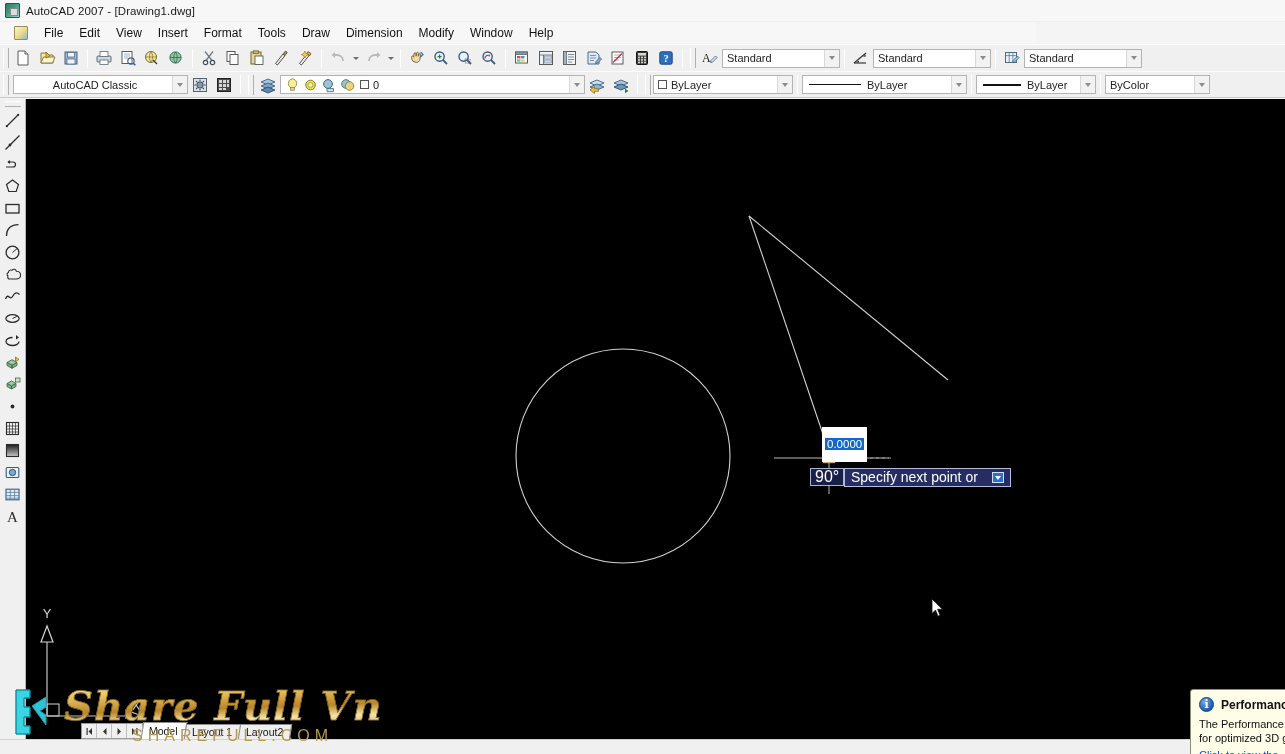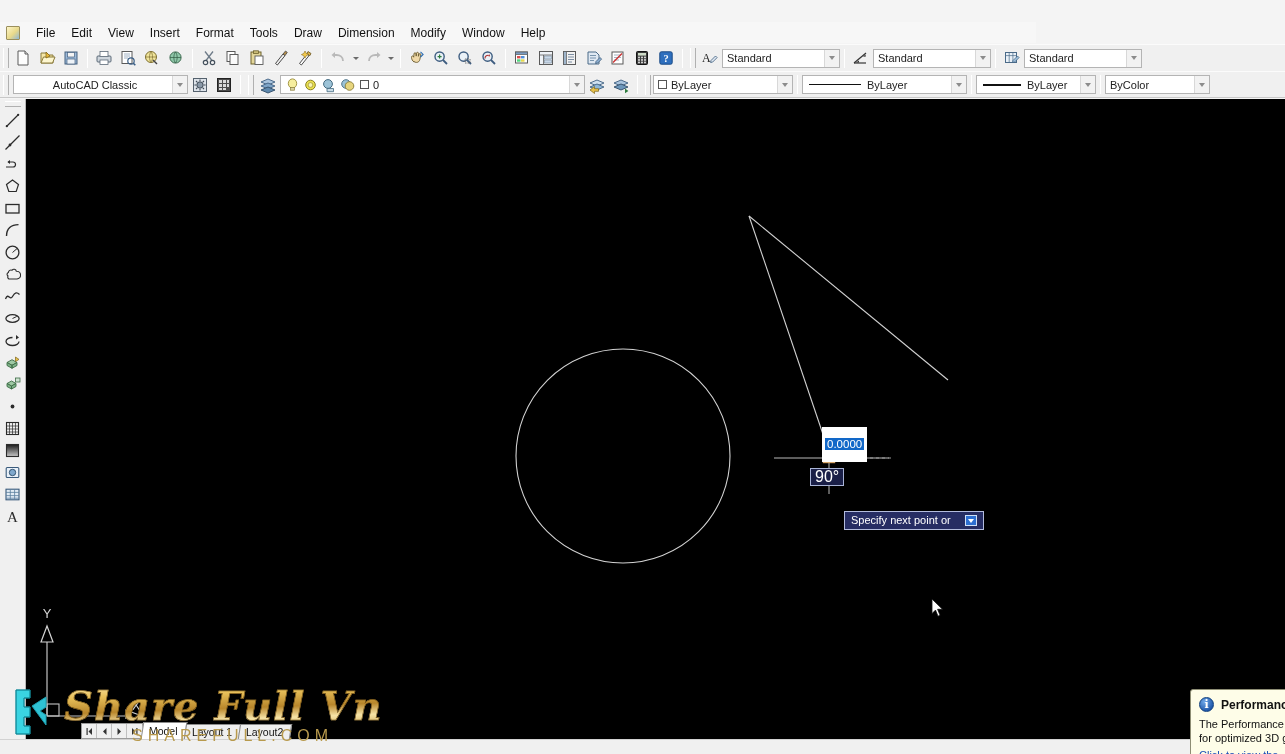--- a/index.html
+++ b/index.html
@@ -41,21 +41,21 @@
   .title-text {
     font-size: 11.5px; color: #1a1a1a; letter-spacing: .1px;
   }
 
   
   .menubar {
     position: absolute; left: 0; top: 22px;
     width: 1036px; height: 21px;
     background: #f7f7f7;
     display: flex; align-items: center;
-    padding-left: 6px;
+    padding-left: 14px;
   }
   .menu-doc-icon {
     width: 14px; height: 14px; margin-right: 8px;
     background: linear-gradient(135deg,#fdf5c8 0%,#e8d98a 55%,#8fb7d6 100%);
     border: 1px solid #9a8f5c; border-radius: 1px;
     flex: 0 0 auto;
   }
   .menu-item {
     font-size: 12px; color: #111;
     padding: 2px 8px;
@@ -211,25 +211,24 @@
     padding: 1px 4px;
     text-align: center;
     white-space: nowrap;
   }
   .dyn-prompt {
     position: absolute;
     left: 818px; top: 369px;
     background: #262d63;
     border: 1px solid #b3bcdd;
     color: #ffffff;
-    font-size: 11px; line-height: 15px;
+    font-size: 14px; line-height: 15px;
     padding: 1px 6px;
     display: flex; align-items: center; gap: 14px;
     white-space: nowrap;
-    margin-top: 43px;
   }
   .dyn-prompt .down-chip {
     width: 12px; height: 11px;
     background: #2d6fd1;
     border: 1px solid #cfe0f7;
     display: flex; align-items: center; justify-content: center;
     flex: 0 0 auto;
   }
   .dyn-prompt .down-chip::after {
     content: ""; width: 0; height: 0;
@@ -363,20 +362,24 @@
   .cursor-arrow {
     position: absolute; left: 905px; top: 499px;
     z-index: 50; pointer-events: none;
   }
 </style>
 </head>
 <body>
 
 <div id="app">
 
+  <div class="titlebar">
+    <div class="app-icon"></div>
+    <div class="title-text">AutoCAD 2007 - [Drawing1.dwg]</div>
+  </div>
 
   <div class="menubar">
     <div class="menu-doc-icon"></div>
     <div class="menu-item">File</div>
     <div class="menu-item">Edit</div>
     <div class="menu-item">View</div>
     <div class="menu-item">Insert</div>
     <div class="menu-item">Format</div>
     <div class="menu-item">Tools</div>
     <div class="menu-item">Draw</div>

